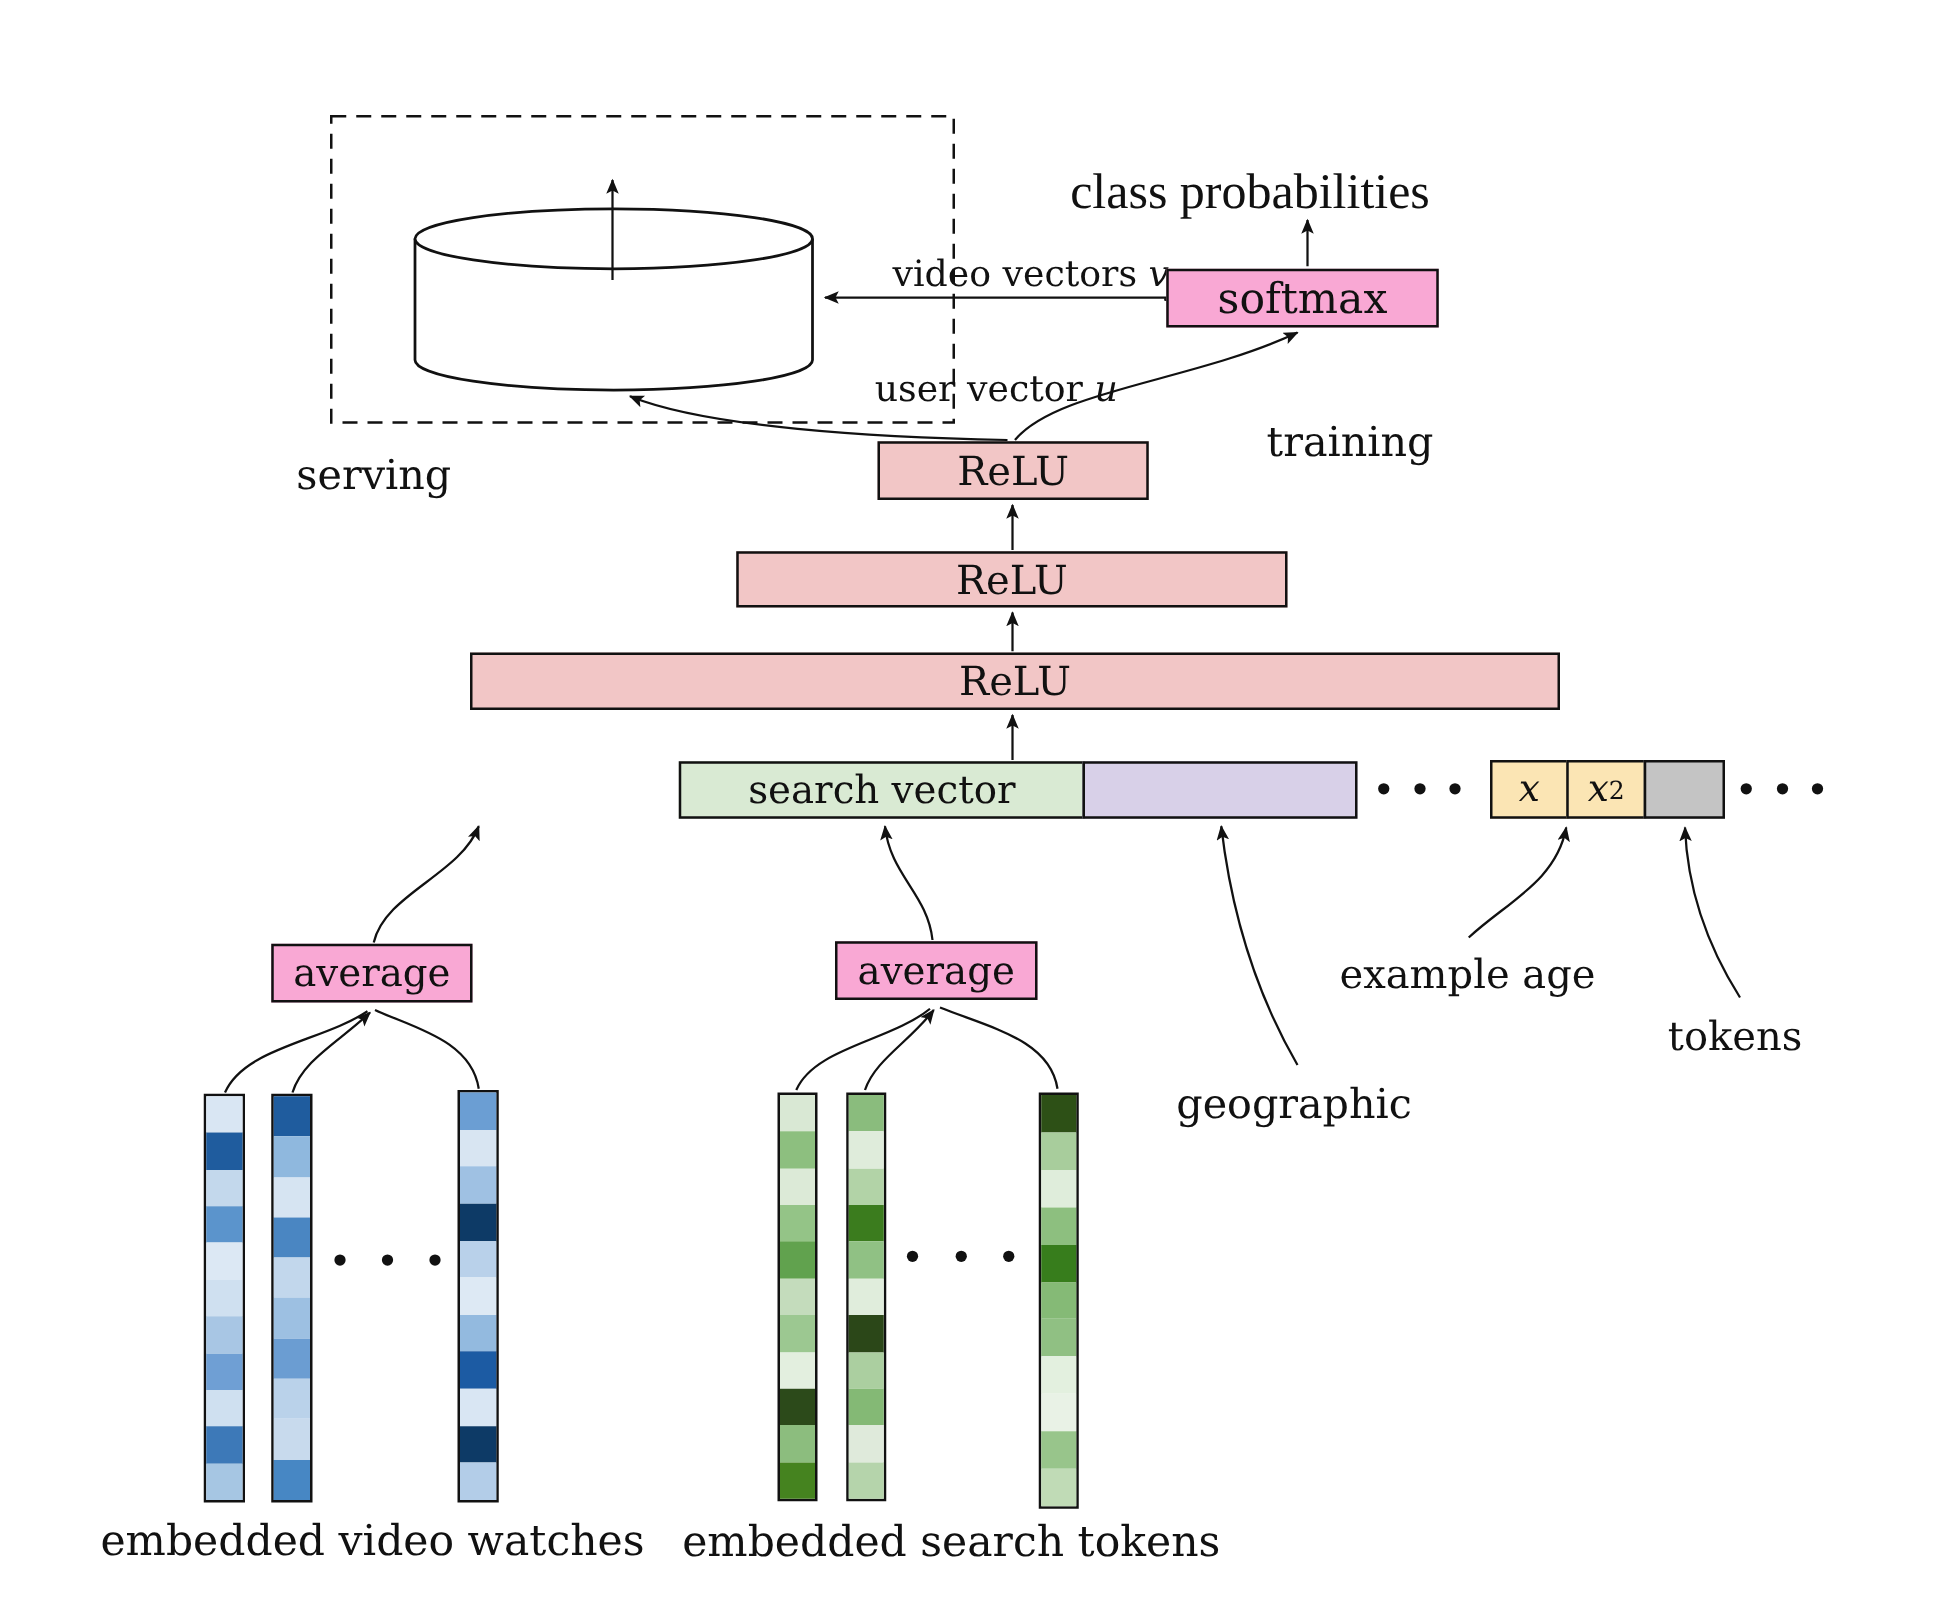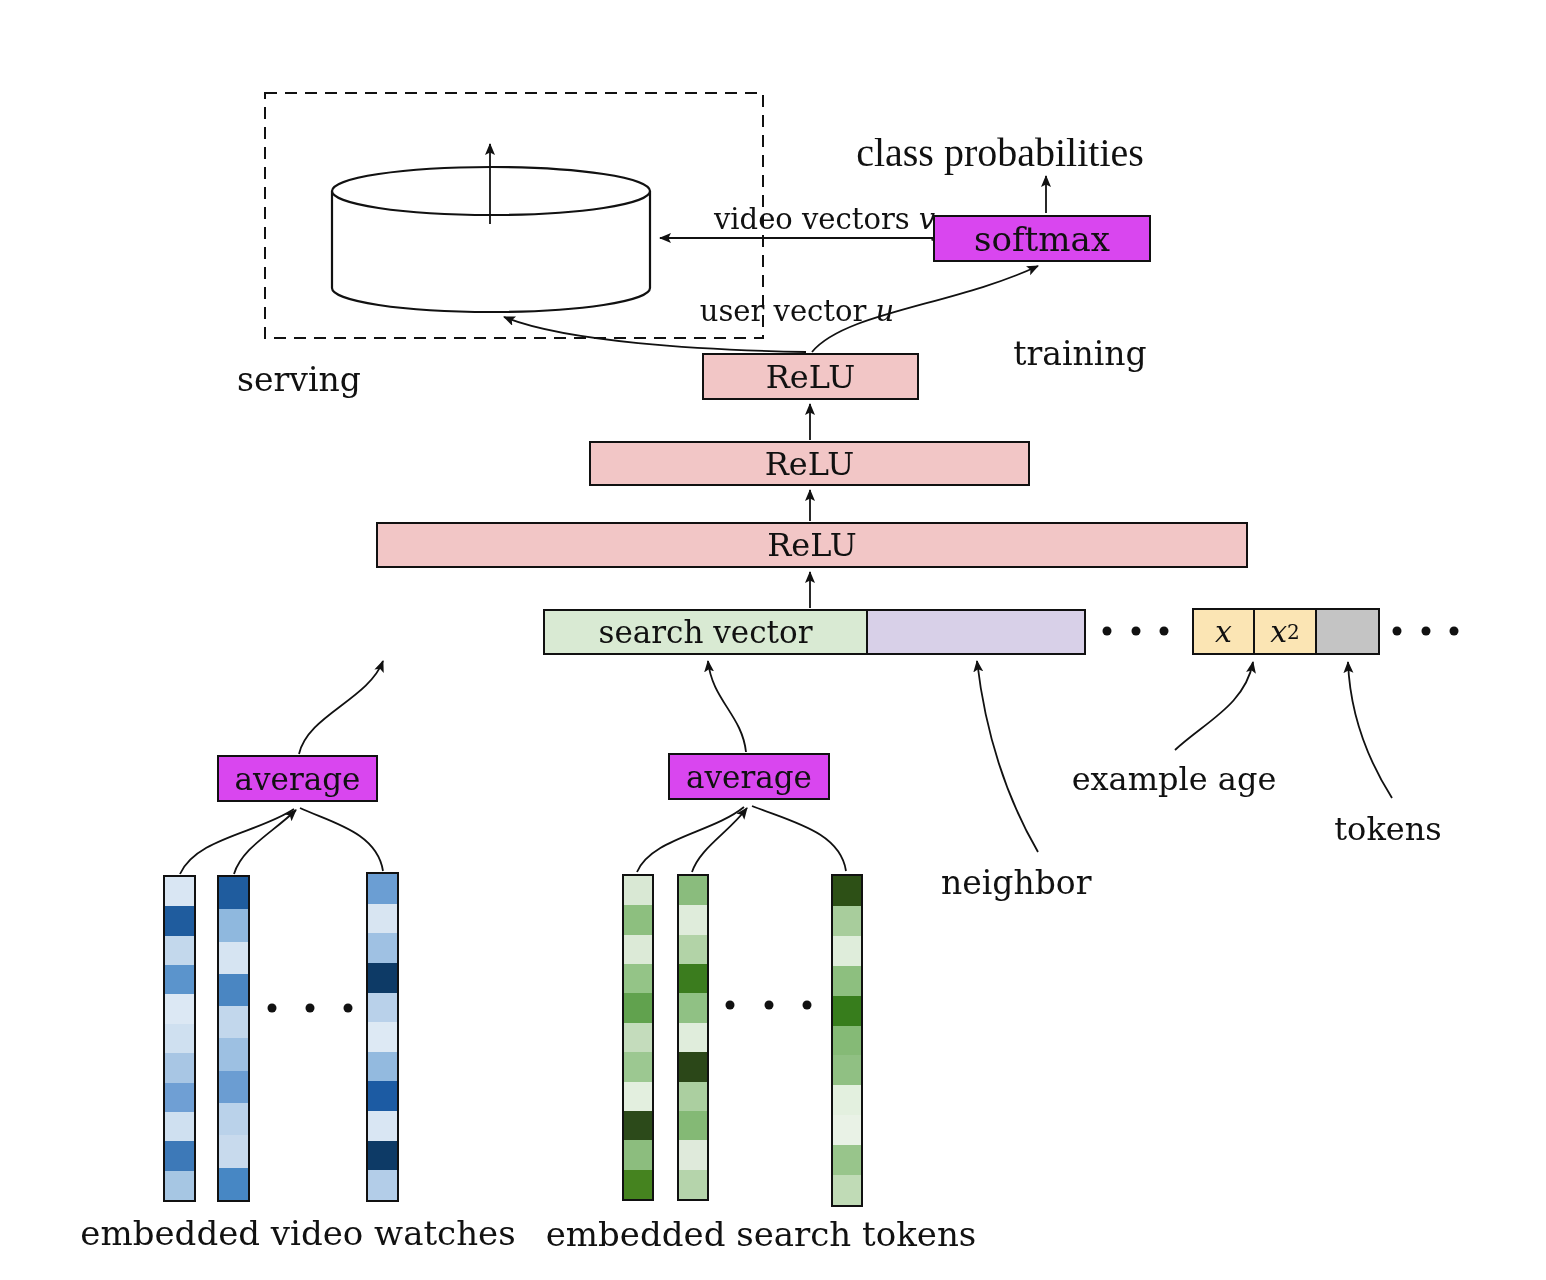--- a/index.html
+++ b/index.html
@@ -7,21 +7,21 @@
     position:relative;width:1546px;height:1280px;background:#ffffff;
     font-family:"DejaVu Serif","Liberation Serif",serif;color:#111;
     overflow:hidden;
   }
   .lbl{position:absolute;white-space:nowrap;font-size:32px;line-height:1.1;}
   .lbl.center{transform:translateX(-50%);text-align:center;}
   .small{font-size:29px;}
   .box{
     position:absolute;box-sizing:border-box;border:2px solid #111;
     display:flex;align-items:center;justify-content:center;
-    font-size:32px;background:#d946ef;
+    font-size:32px;background:#f9a8d4;
   }
   .math{font-style:italic;}
   sub{font-size:22px;}
   sup{font-size:20px;}
   .col{
     position:absolute;box-sizing:border-box;border:2px solid #111;
     display:flex;flex-direction:column;background:#fff;
   }
   .col > div{flex:1;}
   svg.overlay{position:absolute;left:0;top:0;z-index:5;pointer-events:none;}
@@ -46,21 +46,21 @@
 
   <div class="lbl center small" style="left:797px;top:296px;"><span>user vector </span><span class="math">u</span></div>
 
   <div class="lbl center" style="left:1080px;top:336px;font-size:33px;">training</div>
 
   <div class="lbl center" style="left:1174px;top:762px;">example age</div>
 
   <div class="lbl center" style="left:1388px;top:812px;">tokens</div>
 
   <div class="lbl two-line" style="left:941px;top:860px;font-size:33px;">
-    <div>neighbor</div>
+    <div>geographic</div>
   </div>
 
   <div class="lbl center" style="left:761px;top:1216px;font-size:34px;">embedded search tokens</div>
   <div class="lbl center" style="left:298px;top:1215px;font-size:34px;">embedded video watches</div>
 
   <div class="box" style="left:933px;top:215px;width:218px;height:47px;font-size:34px;">softmax</div>
 
   <div class="box" style="left: 702px; top: 353px; width: 217px; height: 47px; background-color: rgb(242, 198, 198);">ReLU</div>
   <div class="box" style="left: 589px; top: 441px; width: 441px; height: 45px; background-color: rgb(242, 198, 198);">ReLU</div>
   <div class="box" style="left: 376px; top: 522px; width: 872px; height: 46px; background-color: rgb(242, 198, 198);">ReLU</div>

